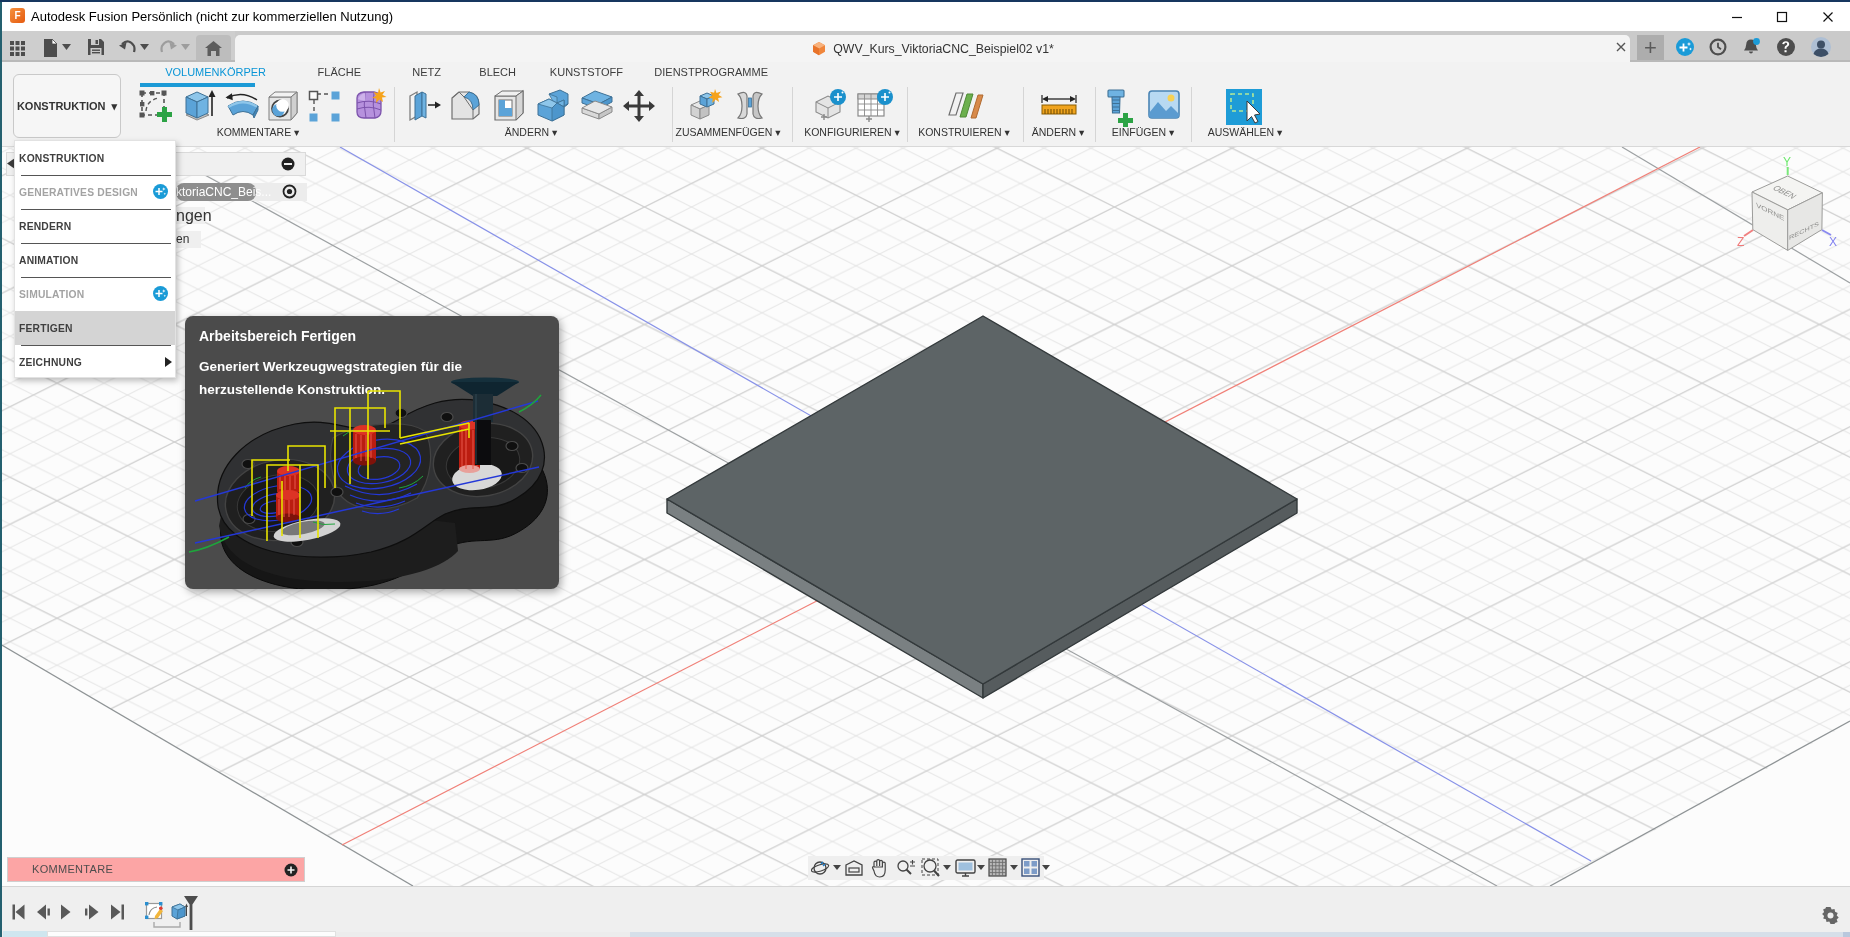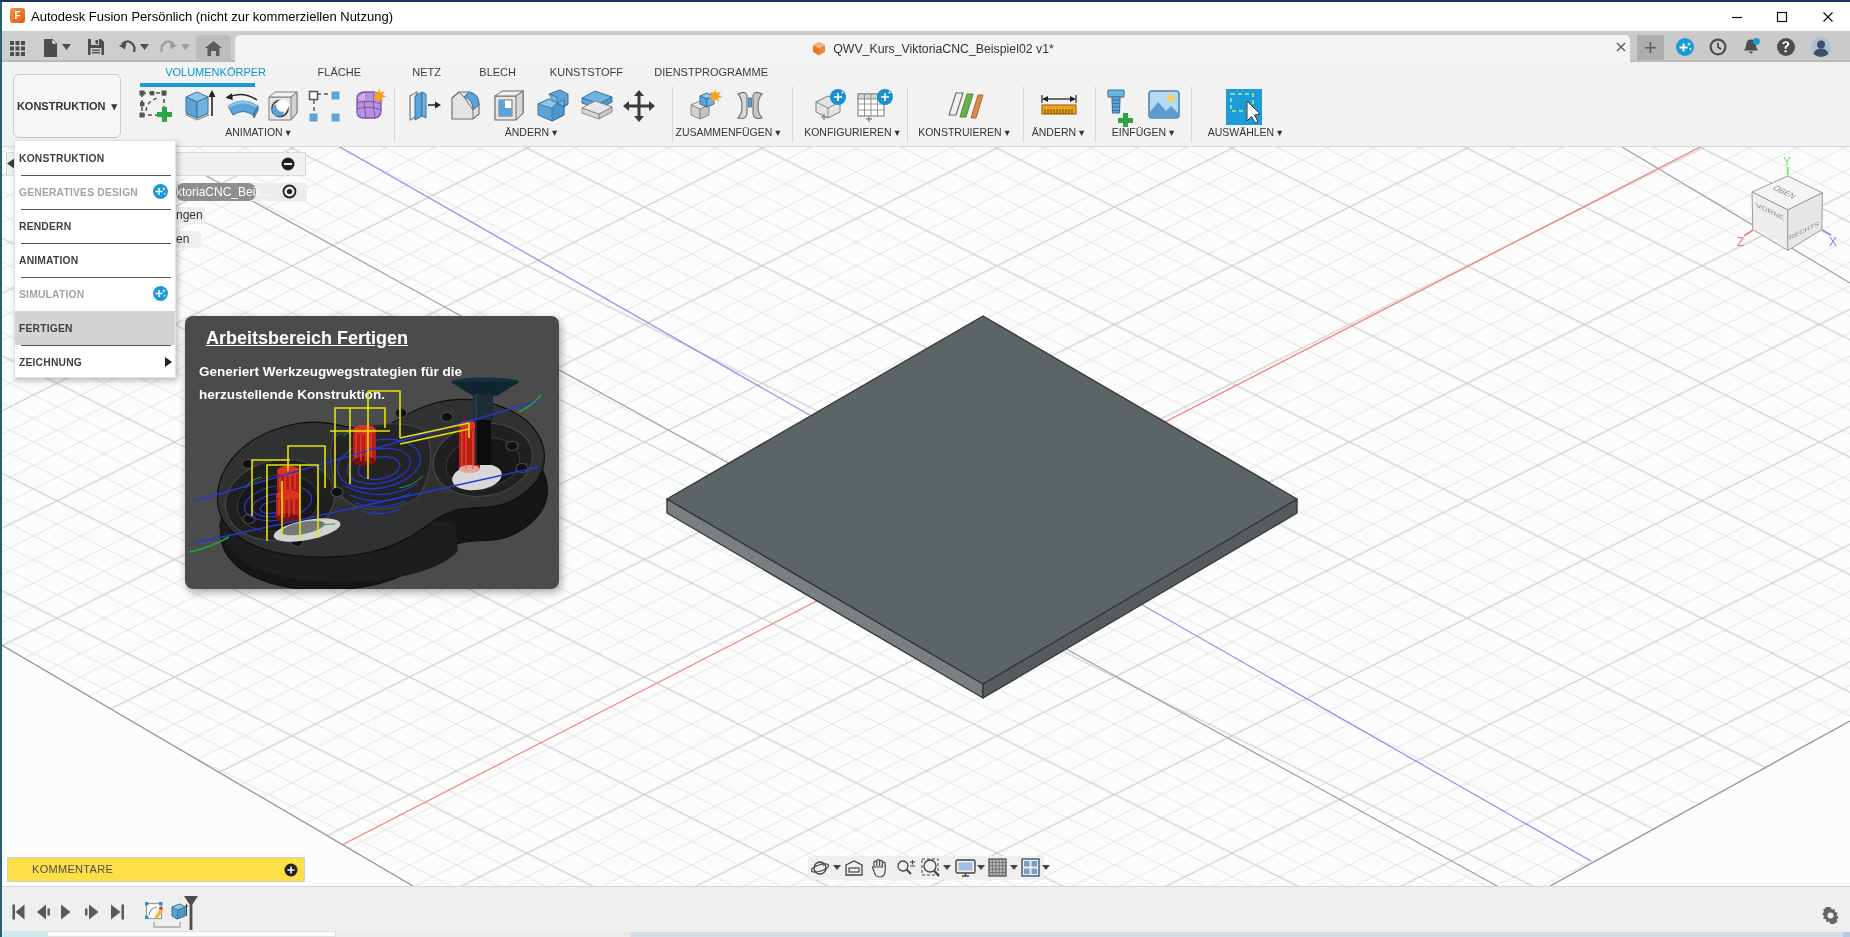--- a/index.html
+++ b/index.html
@@ -41,25 +41,25 @@
       box-shadow:2px 3px 6px rgba(0,0,0,0.25); }
   .mi { position:absolute; left:0; width:100%; height:34px; font-size:10.3px; font-weight:bold; color:#3f3f3f;
       display:flex; align-items:center; padding-left:4px; letter-spacing:0.2px; }
   .mi.gray { color:#a3a3a3; }
   .msep { position:absolute; left:6px; width:150px; height:1px; background:#555; }
   .badge { position:absolute; left:138px; width:15px; height:15px; }
 
   
   #tooltip { left:185px; top:316px; width:374px; height:273px; background:#4b4b4b; border-radius:8px;
       box-shadow:2px 3px 8px rgba(0,0,0,0.35); color:#fff; }
-  #tooltip h1 { font-size:18px; font-weight:bold; margin:12px 0 0 21px;text-decoration:underline; }
+  #tooltip h1 { font-size:14px; font-weight:bold; margin:12px 0 0 14px; }
   #tooltip p  { font-size:13.5px; font-weight:bold; margin:11px 14px 0 14px; line-height:23px; }
 
   
-  #kommentare { left:7px; top:857px; width:298px; height:25px; background:#fde047; border:1px solid #cfcfcf;
+  #kommentare { left:7px; top:857px; width:298px; height:25px; background:#fca5a5; border:1px solid #cfcfcf;
      font-size:11px; color:#4d4d4d; letter-spacing:0.3px; }
   #navbar { left:808px; top:856px; width:236px; height:24px; background:#efefef; }
   #timeline { left:0; top:886px; width:1850px; height:46px; background:#efefef; border-top:1px solid #d5d5d5; }
   #bottomstrip { left:0; top:932px; width:1850px; height:5px; background:#ececec; }
 </style>
 </head>
 <body>
 
 <div id="titlebar" class="abs">
   <div id="applogo" class="abs">F</div>
@@ -172,21 +172,21 @@
 <div id="ribbon" class="abs">
   <div id="konstbtn" class="abs">KONSTRUKTION&nbsp;&nbsp;▾</div>
   <div class="rtab abs" id="tabactive" style="left:140px;width:110px">VOLUMENKÖRPER</div>
   <div id="tabunderline" class="abs"></div>
   <div class="rtab abs" style="left:275px;width:70px">FLÄCHE</div>
   <div class="rtab abs" style="left:355px;width:70px">NETZ</div>
   <div class="rtab abs" style="left:430px;width:70px">BLECH</div>
   <div class="rtab abs" style="left:517px;width:90px">KUNSTSTOFF</div>
   <div class="rtab abs" style="left:632px;width:120px">DIENSTPROGRAMME</div>
 
-  <div class="glabel abs" style="left:198px;width:120px">ANIMATION ▾</div>
+  <div class="glabel abs" style="left:198px;width:120px">KOMMENTARE ▾</div>
   <div class="glabel abs" style="left:471px;width:120px">ÄNDERN ▾</div>
   <div class="glabel abs" style="left:668px;width:120px">ZUSAMMENFÜGEN ▾</div>
   <div class="glabel abs" style="left:792px;width:120px">KONFIGURIEREN ▾</div>
   <div class="glabel abs" style="left:904px;width:120px">KONSTRUIEREN ▾</div>
   <div class="glabel abs" style="left:998px;width:120px">ÄNDERN ▾</div>
   <div class="glabel abs" style="left:1083px;width:120px">EINFÜGEN ▾</div>
   <div class="glabel abs" style="left:1185px;width:120px">AUSWÄHLEN ▾</div>
 
   <div class="gsep abs" style="left:394px"></div>
   <div class="gsep abs" style="left:672px"></div>
@@ -405,21 +405,21 @@
 <svg class="abs" style="left:281px;top:157px" width="14" height="14" viewBox="0 0 14 14">
     <circle cx="7" cy="7" r="6.5" fill="#222"></circle>
     <rect x="3" y="6" width="8" height="2" fill="#f0f0f0"></rect>
   </svg>
 <div class="abs" style="left:176px;top:183px;width:131px;height:18px;background:#ececec;"></div>
 <div class="abs" style="left:176px;top:183px;width:80px;height:18px;background:#8e8e8e;color:#fff;font-size:12px;line-height:18px;border-radius:8px;">ktoriaCNC_Beis...</div>
 <svg class="abs" style="left:282px;top:184px" width="15" height="15" viewBox="0 0 15 15">
     <circle cx="7.5" cy="7.5" r="6" fill="none" stroke="#222" stroke-width="1.8"></circle>
     <circle cx="7.5" cy="7.5" r="2.6" fill="#222"></circle>
   </svg>
-<div class="abs" style="left:176px;top:207px;width:29px;height:17px;background:#efefef;color:#333;font-size:12px;line-height:17px;">ngen</div>
+<div class="abs" style="left:176px;top:207px;width:29px;height:17px;background:#efefef;color:#333;font-size:16px;line-height:17px;">ngen</div>
 <div class="abs" style="left:176px;top:231px;width:25px;height:17px;background:#efefef;color:#333;font-size:12px;line-height:17px;">en</div>
 
 <div id="wsmenu" class="abs">
   <div class="mi" style="top:0px">KONSTRUKTION</div>
   <div class="msep" style="top:34px"></div>
   <div class="mi gray" style="top:34px">GENERATIVES DESIGN</div>
   <svg class="badge" style="top:43px" viewBox="0 0 15 15">
       <circle cx="7.5" cy="7.5" r="7.5" fill="#1a9bd7"></circle>
       <path d="M6 4v7M2.5 7.5h7" stroke="#fff" stroke-width="1.5"></path>
       <path d="M10.8 3.2l.5 1.3 1.3.5-1.3.5-.5 1.3-.5-1.3-1.3-.5 1.3-.5zM11.8 8.6l.35.9.9.35-.9.35-.35.9-.35-.9-.9-.35.9-.35z" fill="#fff"></path>

